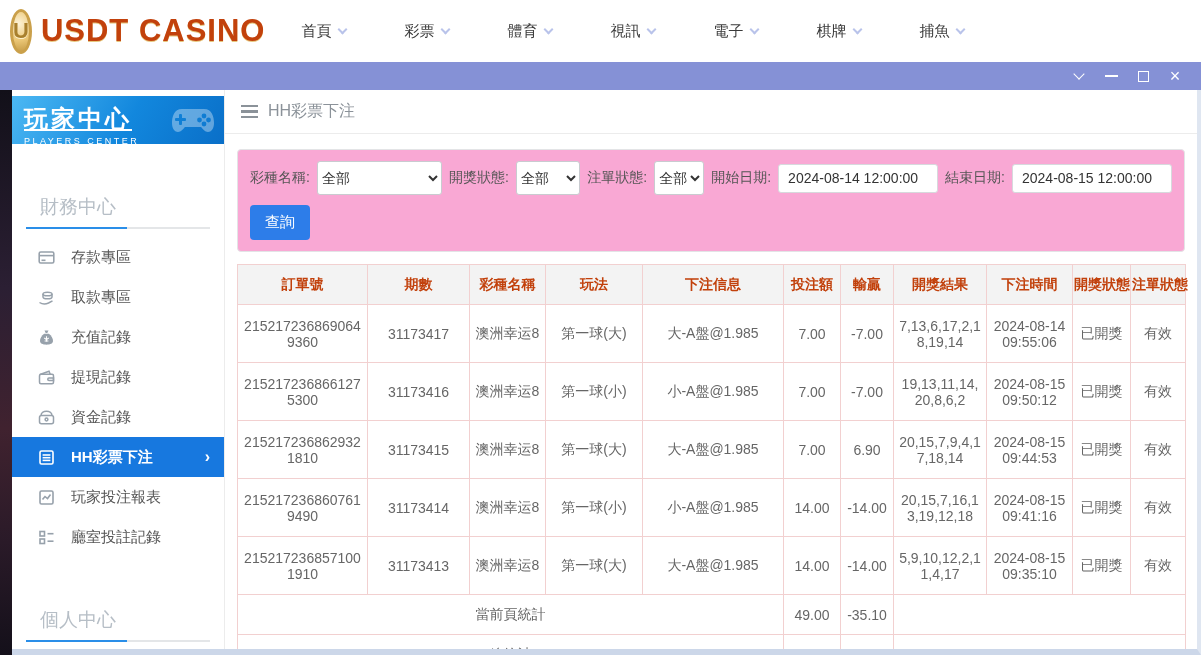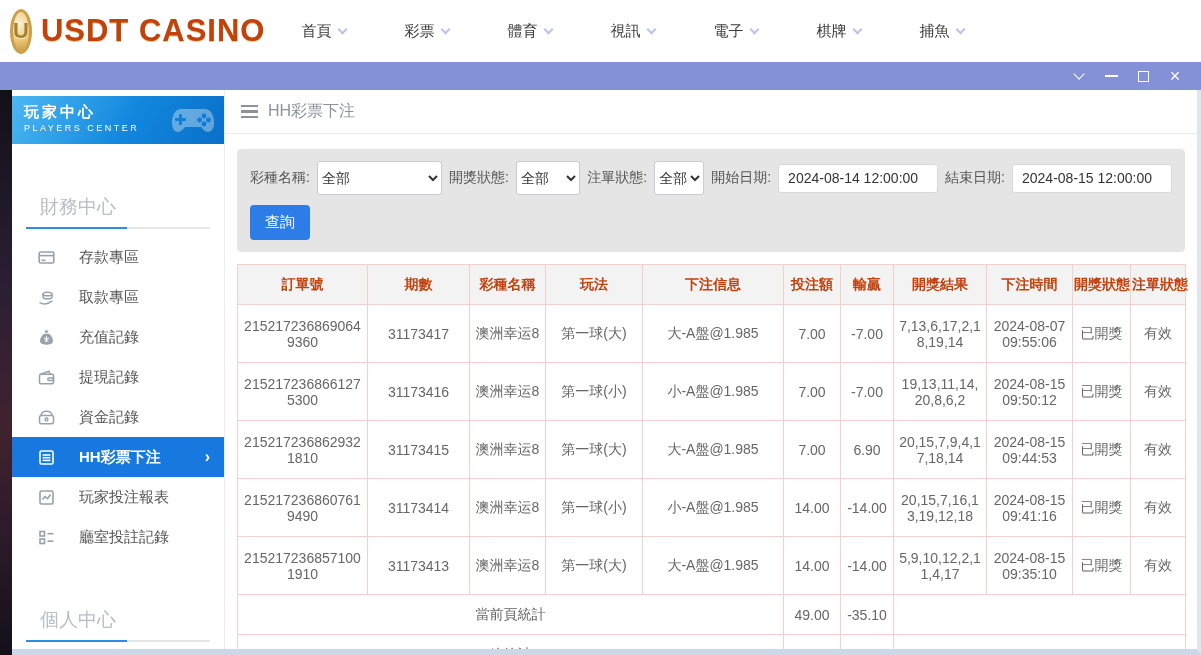--- a/index.html
+++ b/index.html
@@ -35,43 +35,43 @@
   
   .window { display:flex; height:565px; }
   .bg-strip { width:12px; background:linear-gradient(180deg,#121019 0%,#2b1f33 35%,#40222f 60%,#2a1a28 80%,#14101a 100%); }
   .win-body { flex:1; display:flex; background:#fff; border-right:4px solid #dfe6f1; border-bottom:6px solid #ccd7e9; overflow:hidden; }
 
   
   .sidebar { width:213px; background:#fff; border-right:1px solid #ececec; flex-shrink:0; }
   .sb-header { height:48px; margin-top:6px; padding:7px 12px 0;
     background:linear-gradient(120deg,#4cb8f3 0%,#1287dd 55%,#0a6fc8 100%);
     color:#fff; position:relative; overflow:hidden; }
-  .sb-title { font-size:15px; letter-spacing:3px; font-weight:bold; }
+  .sb-title { font-size:24px; letter-spacing:3px; font-weight:bold;text-decoration:underline; }
   .sb-subtitle { font-size:9px; letter-spacing:2.5px; margin-top:1px; }
   .sb-gamepad { position:absolute; right:8px; top:7px; opacity:.35; }
   .sb-section-label { color:#b6bec6; font-size:19px; padding:15px 28px 7px;margin-top:35px; }
   .sb-underline { height:2px; margin:0 14px 8px;
     background:linear-gradient(to right,#2a8ee8 0 55%,#e4e6e8 55% 100%); }
-  .sb-item { height:40px; display:flex; align-items:center; gap:24px; padding:0 14px 0 26px;
+  .sb-item { height:40px; display:flex; align-items:center; gap:16px; padding:0 14px 0 26px;
     font-size:15px; color:#555; cursor:pointer; }
   .sb-item svg { width:17px; height:17px; color:#97a1ab; flex-shrink:0; }
   .sb-item .arrow { margin-left:auto; display:none; font-size:16px; }
   .sb-item.active { background:#1778df; color:#fff; font-weight:bold; }
   .sb-item.active svg { color:#fff; }
   .sb-item.active .arrow { display:block; }
 
   
   .main { flex:1; display:flex; flex-direction:column; background:#fff; overflow:hidden; }
   .main-header { height:44px; display:flex; align-items:center; gap:10px; padding:0 16px;
     border-bottom:1px solid #ececec; color:#8b9299; flex-shrink:0; }
   .hamburger { display:flex; flex-direction:column; gap:3px; cursor:pointer; }
   .hamburger span { width:17px; height:2.5px; background:#8b9299; }
   .page-title { font-size:16px; }
 
-  .filter-panel { margin:15px 12px 0; background:#e5e5e5; border:1px solid #e3e4e6;
+  .filter-panel { margin:15px 12px 0; background:#f9a8d4; border:1px solid #e3e4e6;
     border-radius:4px; padding:11px 12px; }
   .filter-row { display:flex; align-items:center; gap:7px; font-size:14px; color:#555; white-space:nowrap; }
   .filter-row select { height:34px; border:1px solid #c9cbd0; border-radius:3px; background:#fff;
     font-size:14px; color:#333; }
   .w-lottery { width:140px; } .w-draw { width:72px; } .w-order { width:52px; }
   .date-input { height:29px; width:160px; border:1px solid #d7d9dd; border-radius:3px;
     font-size:14px; color:#333; padding:0 9px; background:#fff;
     font-family:"Liberation Sans","DejaVu Sans",sans-serif; }
   .search-btn { margin-top:10px; background:#2d7de9; color:#fff; border:none; border-radius:4px;
     font-size:15px; padding:8px 15px; cursor:pointer; }
@@ -311,21 +311,21 @@
           <tbody class="data">
             <tr>
               <td>2152172368690649360</td>
               <td>31173417</td>
               <td>澳洲幸运8</td>
               <td>第一球(大)</td>
               <td>大-A盤@1.985</td>
               <td>7.00</td>
               <td>-7.00</td>
               <td>7,13,6,17,2,18,19,14</td>
-              <td>2024-08-07 09:55:06</td>
+              <td>2024-08-14 09:55:06</td>
               <td>已開獎</td>
               <td>有效</td>
             </tr>
             <tr>
               <td>2152172368661275300</td>
               <td>31173416</td>
               <td>澳洲幸运8</td>
               <td>第一球(小)</td>
               <td>小-A盤@1.985</td>
               <td>7.00</td>

